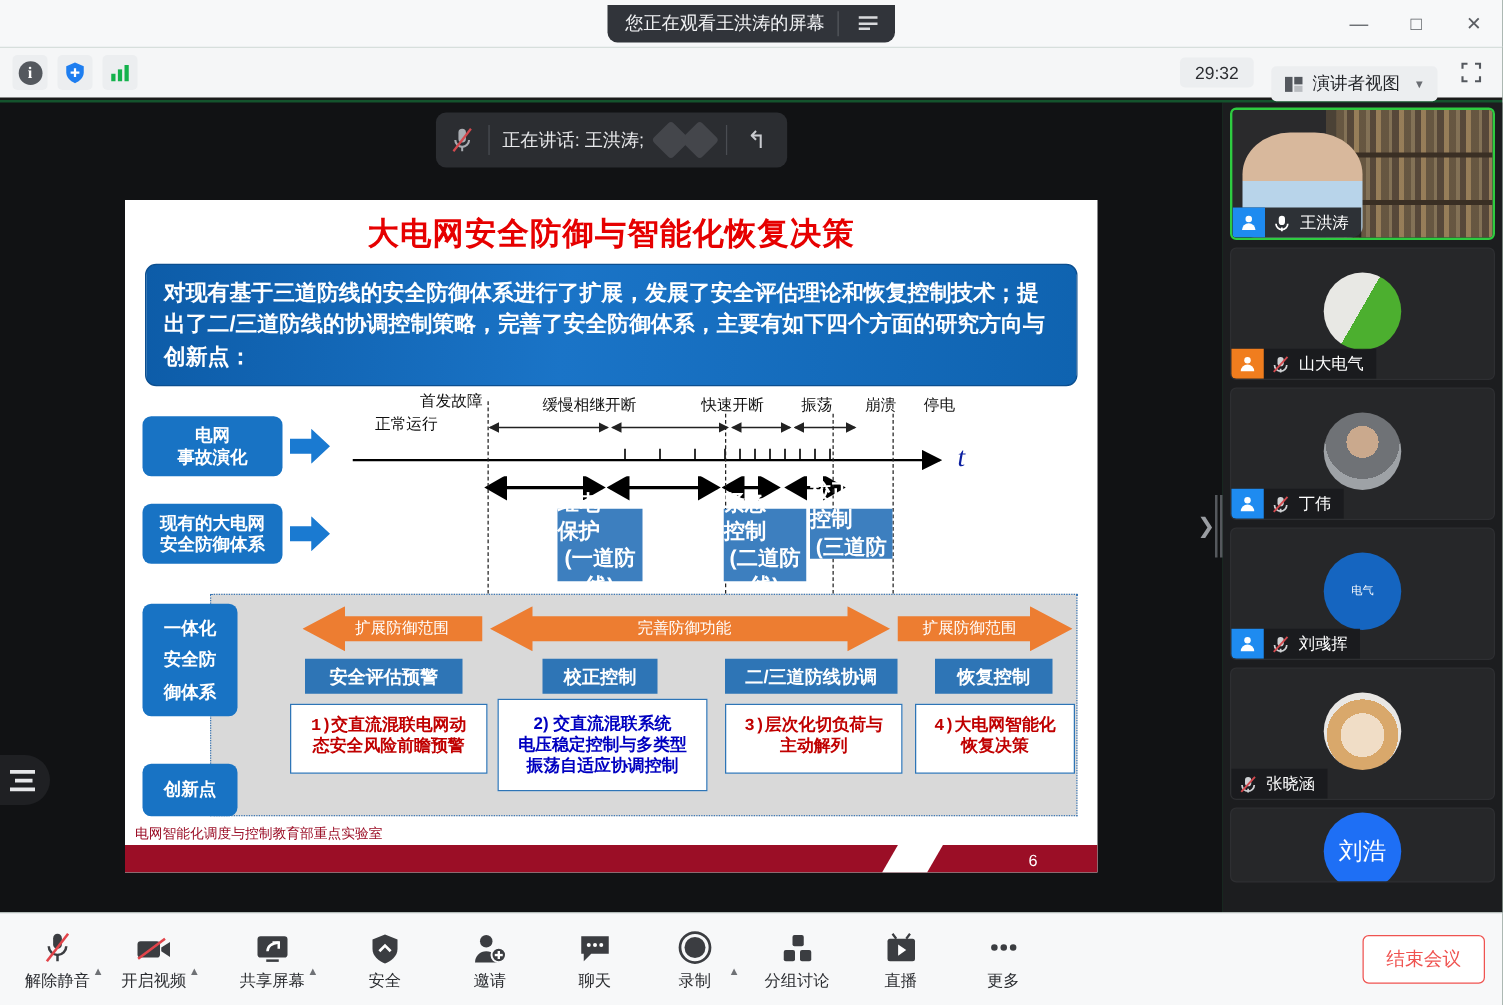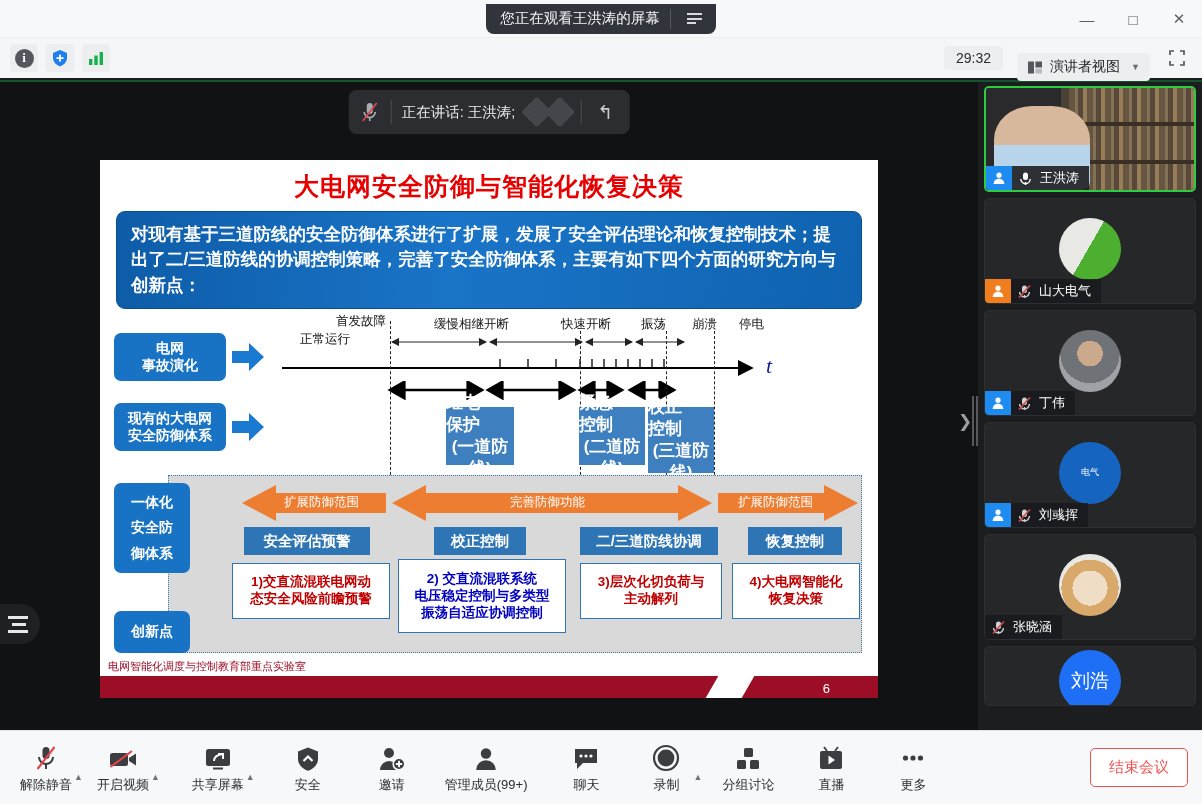--- a/index.html
+++ b/index.html
@@ -122,21 +122,21 @@
   .hdrbox {
     position: absolute; background: #2e75b6; color: #fff; font-weight: bold;
     font-size: 14.5px; display: flex; align-items: center; justify-content: center;
     text-align: center;
   }
   .itembox {
     position: absolute; background: #fff; border: 1.5px solid #2e75b6;
     display: flex; align-items: center; justify-content: center; text-align: center;
     font-weight: bold; font-size: 13.5px; line-height: 1.25; padding: 2px;
   }
-  .red { color: #c00000; }
+  .red { color: #c00000; font-family: Liberation Mono, monospace; }
   .blu { color: #0000c0; }
 
   .footer-bar {
     position: absolute; left: 0; bottom: 0; width: 778px; height: 22px;
     background: #9b0e26;
   }
   .footer-bar .white-wedge {
     position: absolute; right: 130px; top: 0; width: 36px; height: 22px;
     background: #fff; transform: skewX(-30deg);
   }
@@ -411,21 +411,21 @@
         <div class="defbox" style="left:332px; top:92px; width:68px; height:58px; flex-direction:column;">
           <span>继电</span>
           <span>保护</span>
           <span>(一道防线)</span>
         </div>
         <div class="defbox" style="left:465px; top:92px; width:66px; height:58px; flex-direction:column;">
           <span>紧急</span>
           <span>控制</span>
           <span>(二道防线)</span>
         </div>
-        <div class="defbox" style="left:534px; top:92px; width:66px; height:66px; flex-direction:column;">
+        <div class="defbox" style="left:534px; top:92px; width:66px; height:40px; flex-direction:column;">
           <span>校正</span>
           <span>控制</span>
           <span>(三道防线)</span>
         </div>
 
         <div class="panel" style="left:54px; top:160px; width:694px; height:178px;"></div>
 
         <div class="bluelabel" style="left:0; top:168px; width:76px; height:90px; flex-direction:column; gap:8px;">
           <span>一体化</span>
           <span>安全防</span>
@@ -666,29 +666,20 @@
             <circle cx="11" cy="7" r="5" fill="#3b3d41"></circle>
             <path d="M2 24 a9 9 0 0 1 18 0 Z" fill="#3b3d41"></path>
             <circle cx="21" cy="18" r="5.8" fill="#3b3d41" stroke="#f7f8f9" stroke-width="1.6"></circle>
             <rect x="20.1" y="14.8" width="1.9" height="6.4" fill="#fff"></rect>
             <rect x="17.8" y="17.1" width="6.4" height="1.9" fill="#fff"></rect>
           </svg>
       </span>
       <span class="tb-lab">邀请</span>
     </div>
 
-    <div class="tb-item" style="margin-left:16px;">
-      <span class="tb-ico">
-        <svg width="26" height="26" viewBox="0 0 26 26">
-            <circle cx="13" cy="7.5" r="5.2" fill="#3b3d41"></circle>
-            <path d="M3.2 24 a9.8 9.8 0 0 1 19.6 0 Z" fill="#3b3d41"></path>
-          </svg>
-      </span>
-      <span class="tb-lab">管理成员(99+)</span>
-    </div>
 
     <div class="tb-item" style="margin-left:22px;">
       <span class="tb-ico">
         <svg width="28" height="26" viewBox="0 0 28 26">
             <path d="M3 3 h22 v14 h-14 l-6 6 v-6 h-2 Z" fill="#3b3d41"></path>
             <circle cx="9" cy="10" r="1.6" fill="#fff"></circle>
             <circle cx="14" cy="10" r="1.6" fill="#fff"></circle>
             <circle cx="19" cy="10" r="1.6" fill="#fff"></circle>
           </svg>
       </span>

